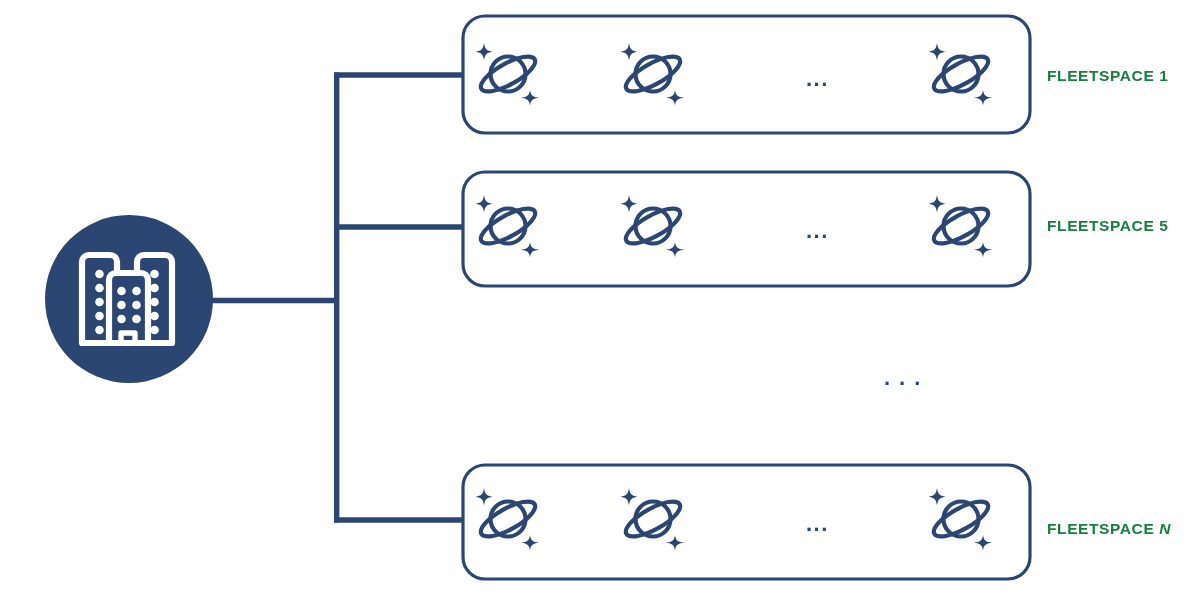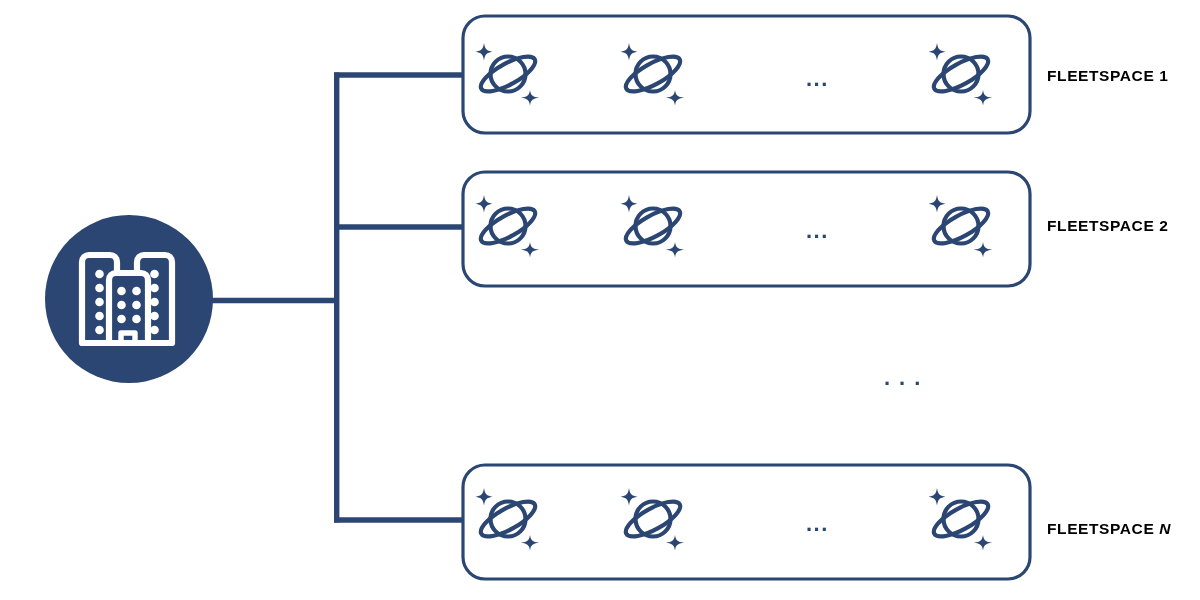--- a/index.html
+++ b/index.html
@@ -25,21 +25,21 @@
     width: 1200px;
     height: 600px;
     display: block;
   }
   .fs-label {
     position: absolute;
     font-family: "Liberation Sans", sans-serif;
     font-size: 15.5px;
     font-weight: 700;
     letter-spacing: 0.6px;
-    color: #000000;
+    color: #15803d;
     white-space: nowrap;
     user-select: none;
   }
   .fs-label .italic-n {
     font-style: italic;
   }
   .row-ellipsis {
     position: absolute;
     font-family: "Liberation Sans", sans-serif;
     font-size: 22px;
@@ -175,20 +175,20 @@
   <div class="row-ellipsis" style="left:806px; top:220px;">...</div>
   <div class="row-ellipsis" style="left:806px; top:513px;">...</div>
 
   <div class="stack-ellipsis" style="left:884px; top:367px;">...</div>
 
   <div class="fs-label" style="left:1047px; top:67px;">
     <span>FLEETSPACE 1</span><span class="italic-n"></span>
   </div>
 
   <div class="fs-label" style="left:1047px; top:217px;">
-    <span>FLEETSPACE 2</span><span class="italic-n"></span>
+    <span>FLEETSPACE 5</span><span class="italic-n"></span>
   </div>
 
   <div class="fs-label" style="left:1047px; top:511px;margin-top:9px;">
     <span>FLEETSPACE </span><span class="italic-n">N</span>
   </div>
 
 </div>
 
 </body></html>

